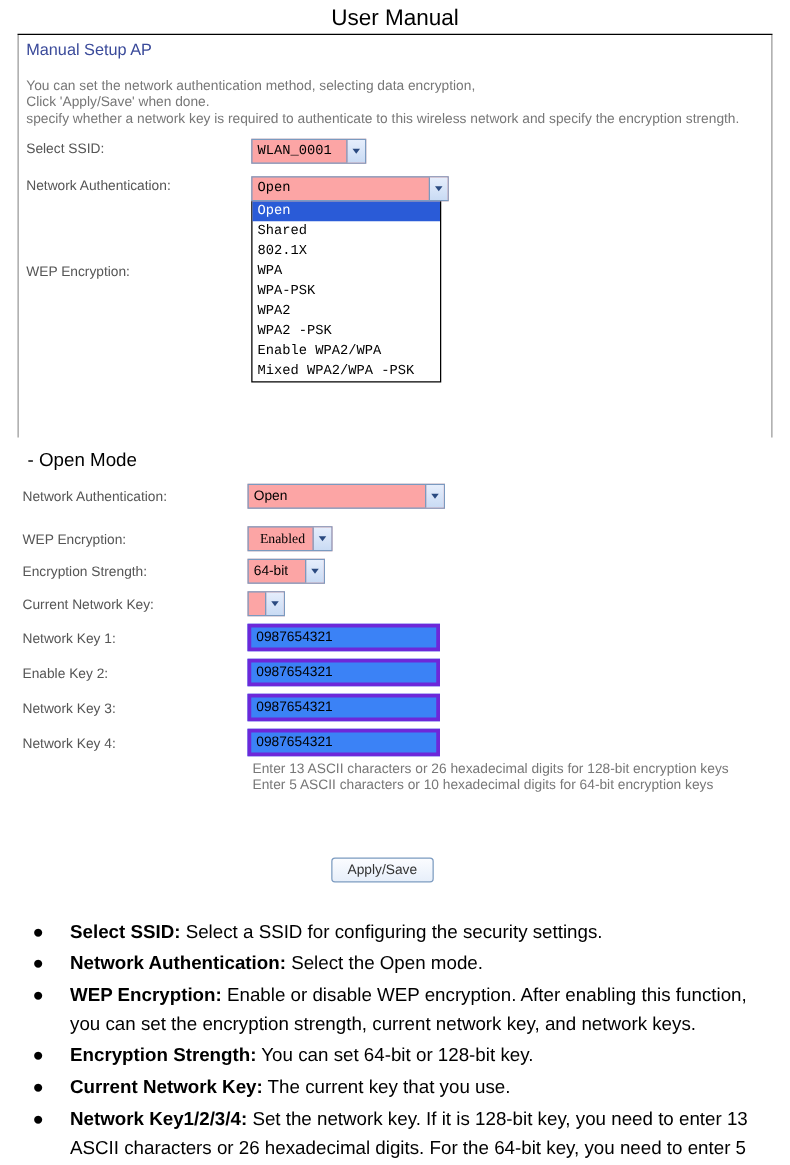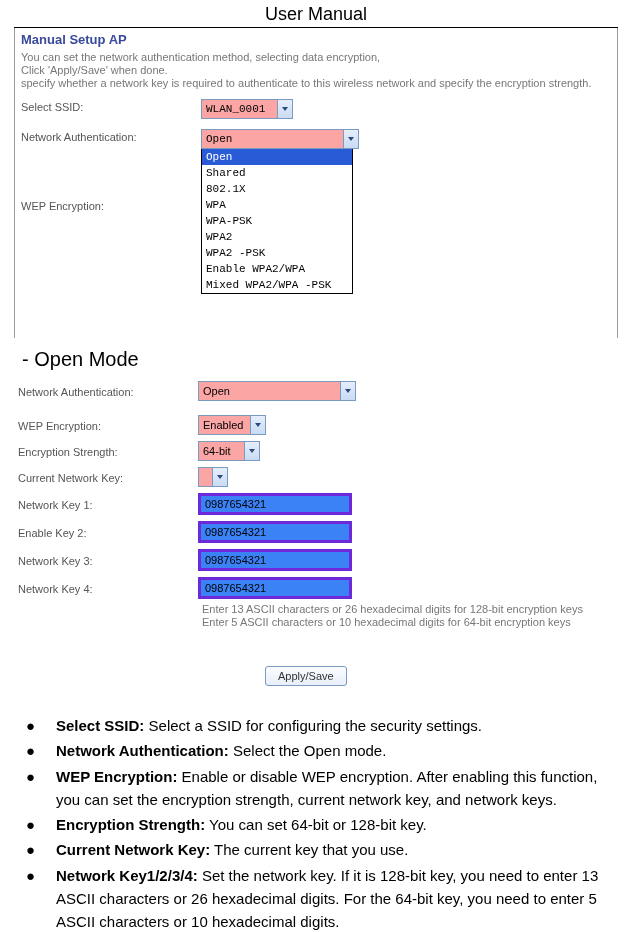--- a/index.html
+++ b/index.html
@@ -26,23 +26,23 @@
   }
   .shot1 {
     border-left: 1px solid #999;
     border-right: 1px solid #999;
     padding: 4px 6px 18px 6px;
     font-size: 11px;
     color: #444;
   }
   .shot-title {
     color: #3a4a9a;
-    font-weight: bold;
+    font-weight: normal;
     font-size: 13px;
-    margin-bottom: 4px;
+    margin-bottom: 16px;
   }
   .intro-line {
     color: #777;
     font-size: 11px;
     margin: 1px 0;
   }
   .form-row {
     display: flex;
     align-items: flex-start;
     margin-top: 10px;
@@ -96,21 +96,21 @@
   }
   .dropdown-list .opt {
     padding: 1px 4px;
     line-height: 14px;
   }
   .dropdown-list .opt.selected {
     background: #2a5bd7;
     color: #fff;
   }
   .open-mode-header {
-    font-size: 20px;
+    font-size: 15px;
     margin: 10px 0 0 22px;
   }
   .shot2 {
     margin: 2px 14px 0 14px;
     padding: 2px 4px 10px 4px;
     font-family: Tahoma, Arial, sans-serif;
     font-size: 11px;
     color: #555;
   }
   .shot2 .form-row {
@@ -129,21 +129,21 @@
     align-items:center;
     font-family: Tahoma, Arial, sans-serif;
   }
   .hint {
     margin-left: 184px;
     font-size: 11px;
     color: #777;
     margin-top: 4px;
   }
   .apply-row {
-    margin-top: 38px;
+    margin-top: 52px;
     margin-left: 200px;
     padding-left: 47px;
   }
   .apply-btn {
     display:inline-flex;
     align-items:center;
     justify-content:center;
     border:1px solid #7a9ac0;
     border-radius:3px;
     background:linear-gradient(#fbfcff,#e7effa);
@@ -229,21 +229,21 @@
     <div class="form-row">
       <div class="form-label">Network Authentication:</div>
       <div class="select-box" style="width:136px;font-family:Tahoma,Arial,sans-serif;">
         <span>Open</span>
         <span class="arrow"></span>
       </div>
     </div>
 
     <div class="form-row" style="margin-top:14px">
       <div class="form-label">WEP Encryption:</div>
-      <div class="select-box" style="width:46px;font-family:Liberation Sans, sans-serif;">
+      <div class="select-box" style="width:46px;font-family:Liberation Serif, serif;justify-content:center;">
         <span>Enabled</span>
         <span class="arrow"></span>
       </div>
     </div>
 
     <div class="form-row">
       <div class="form-label">Encryption Strength:</div>
       <div class="select-box" style="width:40px;font-family:Tahoma,Arial,sans-serif;">
         <span>64-bit</span>
         <span class="arrow"></span>

